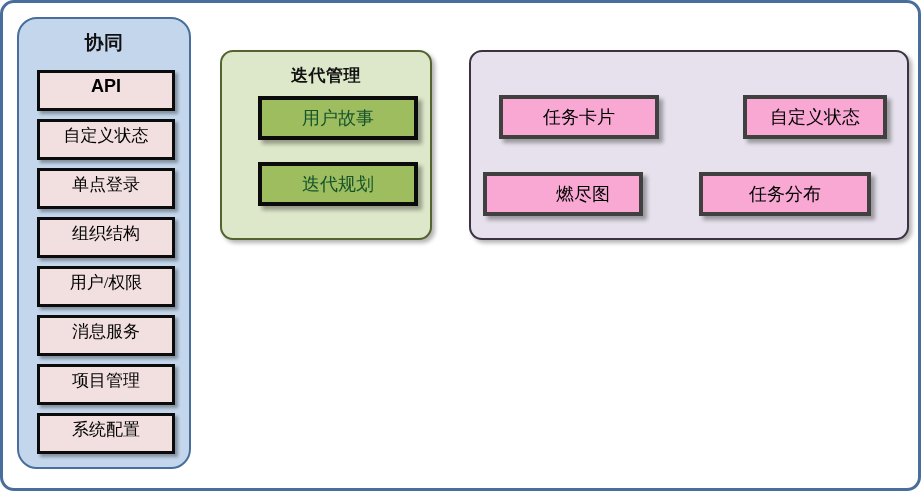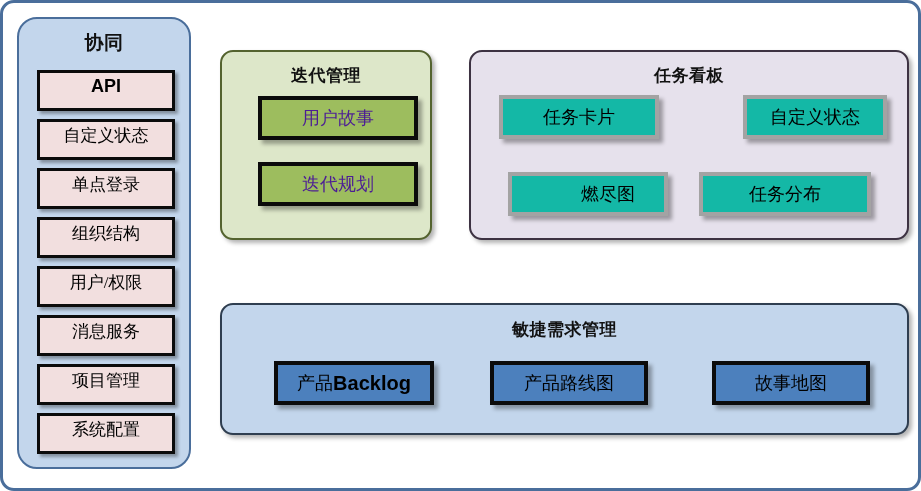--- a/index.html
+++ b/index.html
@@ -93,21 +93,21 @@
     margin-top: 12px;
   }
   .green-box {
     position: absolute;
     box-sizing: border-box;
     background: #9DBD5E;
     border: 4px solid #0B0B0B;
     text-align: center;
     font-family: "Liberation Serif", "DejaVu Serif", serif;
     font-size: 18px;
-    color: #4c1d95;
+    color: #14532d;
     box-shadow: 4px 4px 4px rgba(0,0,0,0.33);
     display: flex;
     align-items: center;
     justify-content: center;
   }
 
   
   #taskboard-panel {
     left: 466px;
     top: 47px;
@@ -117,22 +117,22 @@
     border: 2px solid #3D3242;
     box-shadow: 3px 3px 4px rgba(0,0,0,0.30);
   }
   #taskboard-panel .panel-title {
     font-size: 17px;
     margin-top: 12px;
   }
   .purple-box {
     position: absolute;
     box-sizing: border-box;
-    background: #14b8a6;
-    border: 4px solid #a3a3a3;
+    background: #f9a8d4;
+    border: 4px solid #404040;
     text-align: center;
     font-family: Liberation Sans, sans-serif;
     font-size: 18px;
     color: #000000;
     box-shadow: 4px 4px 4px rgba(0,0,0,0.33);
     display: flex;
     align-items: center;
     justify-content: center;
   }
 
@@ -189,30 +189,20 @@
     </div>
   </div>
 
   <div class="panel" id="iteration-panel">
     <div class="panel-title">迭代管理</div>
     <div class="green-box" style="left:36px; top:44px; width:160px; height:44px;">用户故事</div>
     <div class="green-box" style="left:36px; top:110px; width:160px; height:44px;">迭代规划</div>
   </div>
 
   <div class="panel" id="taskboard-panel">
-    <div class="panel-title">任务看板</div>
     <div class="purple-box" style="left:28px; top:43px; width:160px; height:44px;">任务卡片</div>
     <div class="purple-box" style="left:228px; top:43px; width:144px; height:44px;margin-left:44px;">自定义状态</div>
-    <div class="purple-box" style="left:37px; top:120px; width:160px; height:44px;padding-left:40px;">燃尽图</div>
+    <div class="purple-box" style="left:12px; top:120px; width:160px; height:44px;padding-left:40px;">燃尽图</div>
     <div class="purple-box" style="left:228px; top:120px; width:172px; height:44px;">任务分布</div>
   </div>
 
-  <div class="panel" id="agile-panel">
-    <div class="panel-title">敏捷需求管理</div>
-    <div class="blue-box" style="left:52px; top:56px; width:160px; height:44px;">
-      <span>产品</span>
-        <span class="latin-bold">Backlog</span>
-    </div>
-    <div class="blue-box" style="left:268px; top:56px; width:158px; height:44px;">产品路线图</div>
-    <div class="blue-box" style="left:490px; top:56px; width:158px; height:44px;">故事地图</div>
-  </div>
 
 </div>
 
 </body></html>

